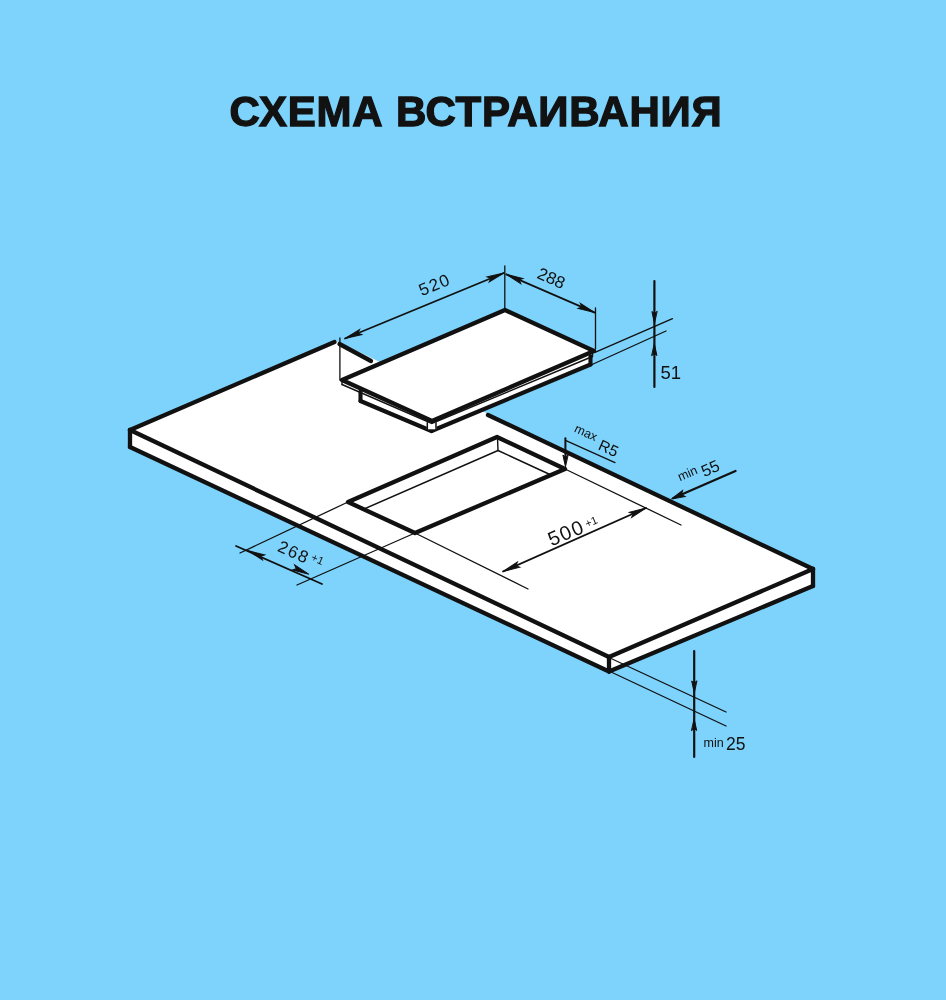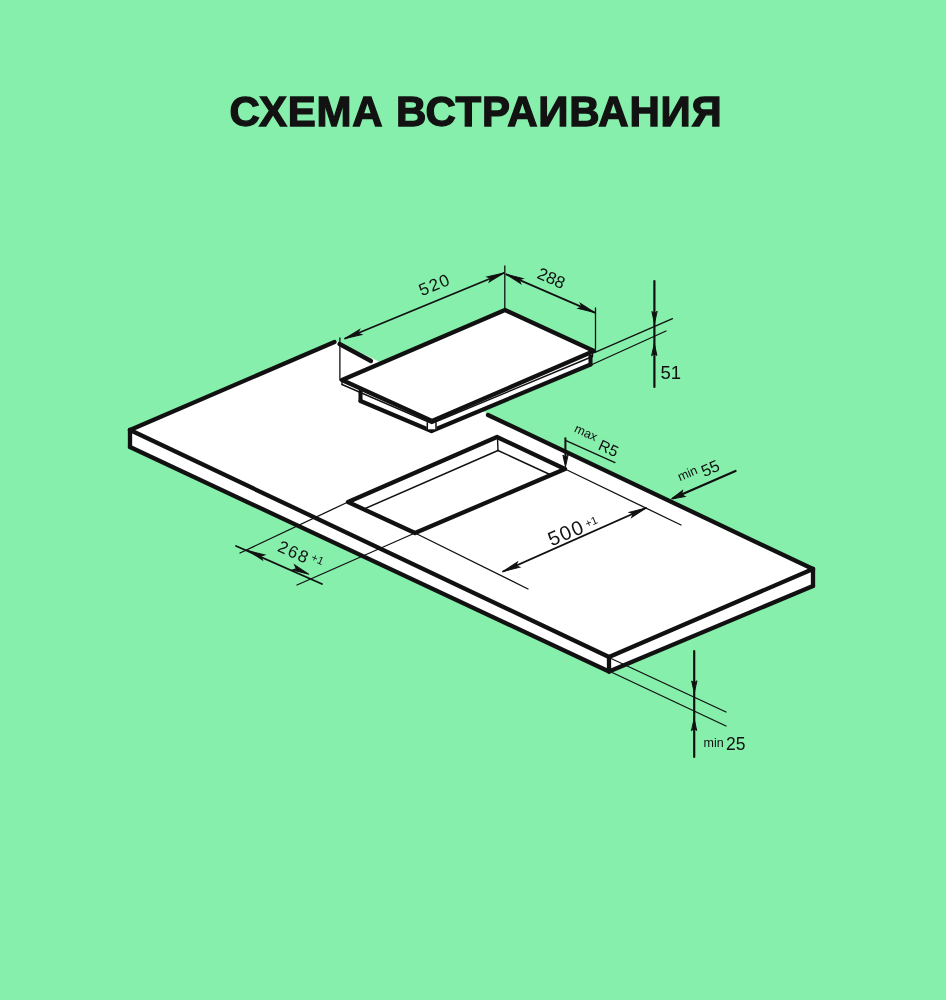--- a/index.html
+++ b/index.html
@@ -1,16 +1,16 @@
 <!DOCTYPE html>
 <html><head>
 <meta charset="utf-8">
 <style>
 html,body{margin:0;padding:0;background:#fff}
-.wrap{position:relative;width:946px;height:1000px;overflow:hidden;background:#86efac;font-family:"Liberation Sans",sans-serif}
+.wrap{position:relative;width:946px;height:1000px;overflow:hidden;background:#7dd3fc;font-family:"Liberation Sans",sans-serif}
 .title{position:absolute;left:3px;top:88px;width:946px;text-align:center;font-weight:bold;font-size:42px;letter-spacing:0.8px;color:#121212;-webkit-text-stroke:1.3px #121212;white-space:nowrap}
 svg{position:absolute;left:0;top:0}
 </style>
 </head>
 <body>
 <div class="wrap">
 <div class="title">СХЕМА ВСТРАИВАНИЯ</div>
 <svg width="946" height="1000" viewBox="0 0 946 1000">
 <defs>
 <path id="ah" d="M0,0 L-17,2.8 L-14,0 L-17,-2.8 Z" fill="#111"></path>

